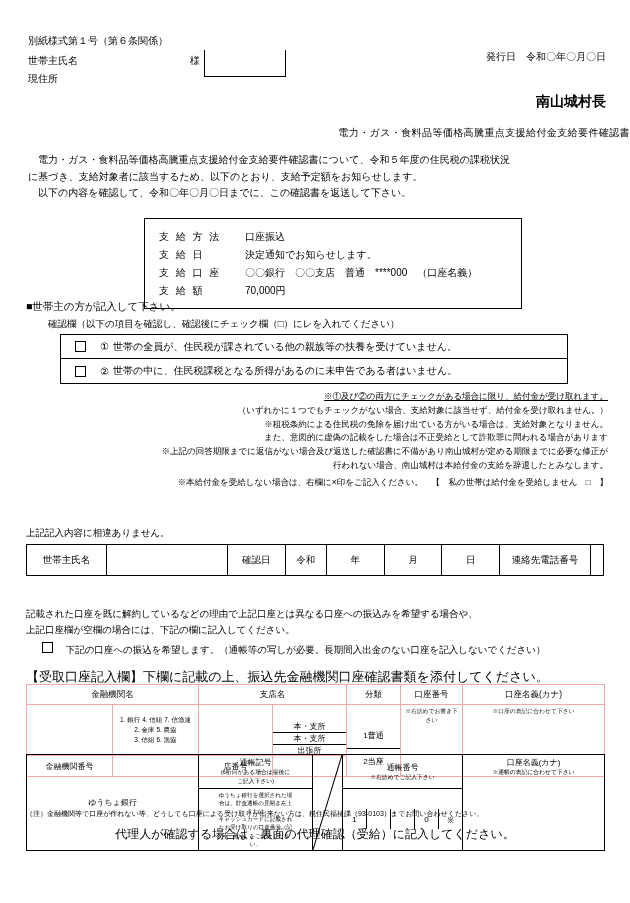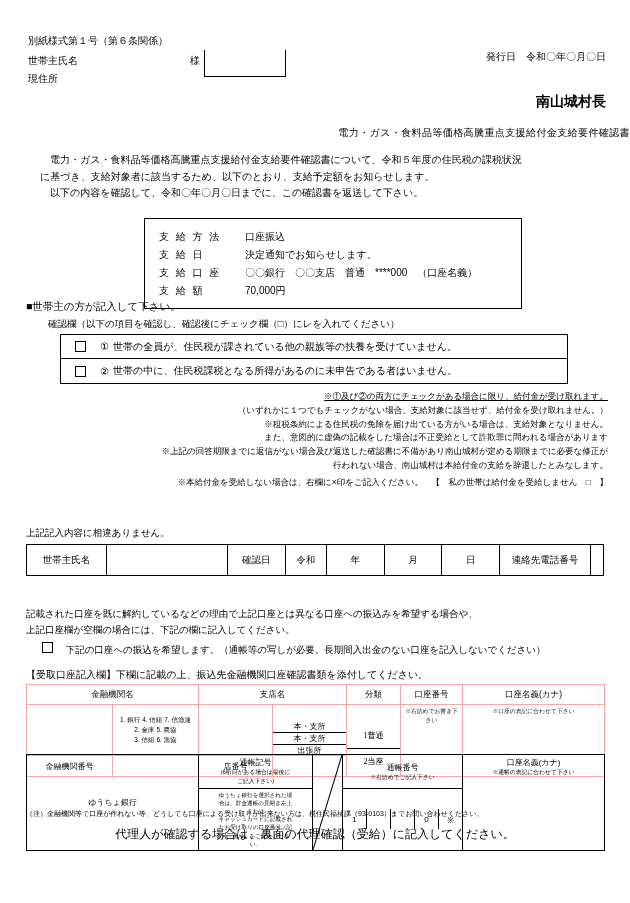--- a/index.html
+++ b/index.html
@@ -65,21 +65,20 @@
     letter-spacing: 0.4px;
   }
 
   
   .intro {
     position: absolute;
     left: 28px; right: 26px;
     top: 152px;
     font-size: 10px;
     line-height: 1.65;
-    margin-left: 12px;
   }
   .indent1 { text-indent: 10px; }
 
   
   .paybox {
     position: absolute;
     left: 144px;
     top: 218px;
     width: 376px;
     border: 1px solid #000;
@@ -177,21 +176,21 @@
     line-height: 1.7;
   }
   .mid .cbline { padding-left: 16px; }
   .mid .sqbox { margin-right: 10px; }
 
   
   .banktitle {
     position: absolute;
     left: 26px;
     top: 668px;
-    font-size: 10px;
+    font-size: 13px;
   }
   .banktable {
     position: absolute;
     left: 26px;
     top: 684px;
     width: 578px;
     border-collapse: collapse;
     font-size: 8px;
     table-layout: fixed;
   }
@@ -392,21 +391,21 @@
         <div>3. 信組 6. 漁協</div>
       </td>
       <td></td>
       <td style="padding:0;">
         <div class="stack" style="height:34px;">
           <div>本・支所</div>
           <div>本・支所</div>
           <div>出張所</div>
         </div>
       </td>
-      <td rowspan="2" style="padding:0;font-family:Liberation Serif, serif;">
+      <td rowspan="2" style="padding:0;">
         <div class="stack" style="height:52px;">
           <div>1普通</div>
           <div>2当座</div>
         </div>
       </td>
       <td rowspan="2" class="tiny" style="vertical-align:top;">
         <span>※右詰めでお書き下さい</span>
       </td>
       <td rowspan="2" class="tiny" style="vertical-align:top;">
         <span>※口座の表記に合わせて下さい</span>

